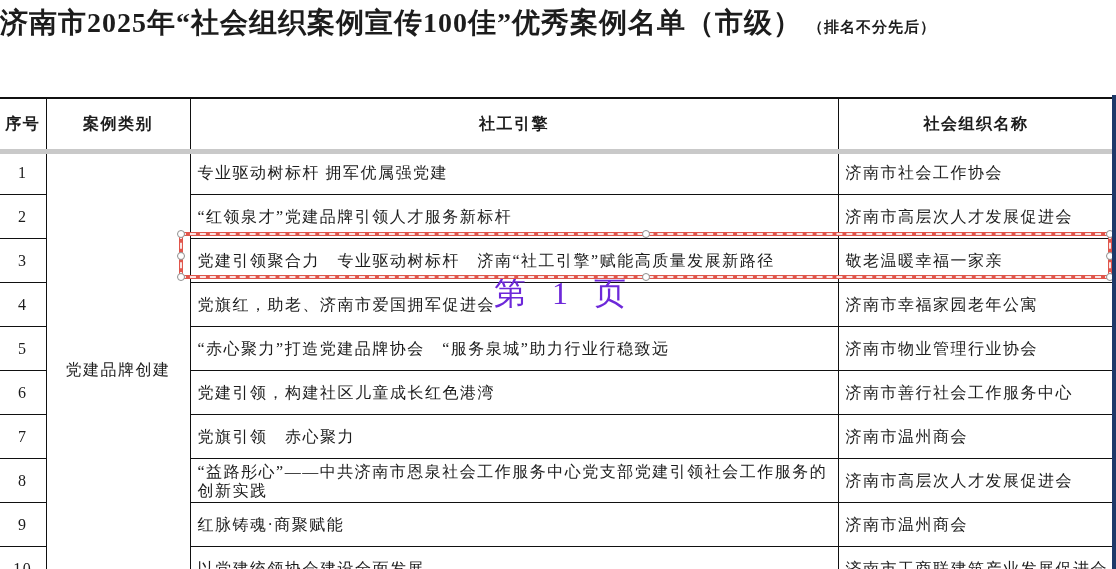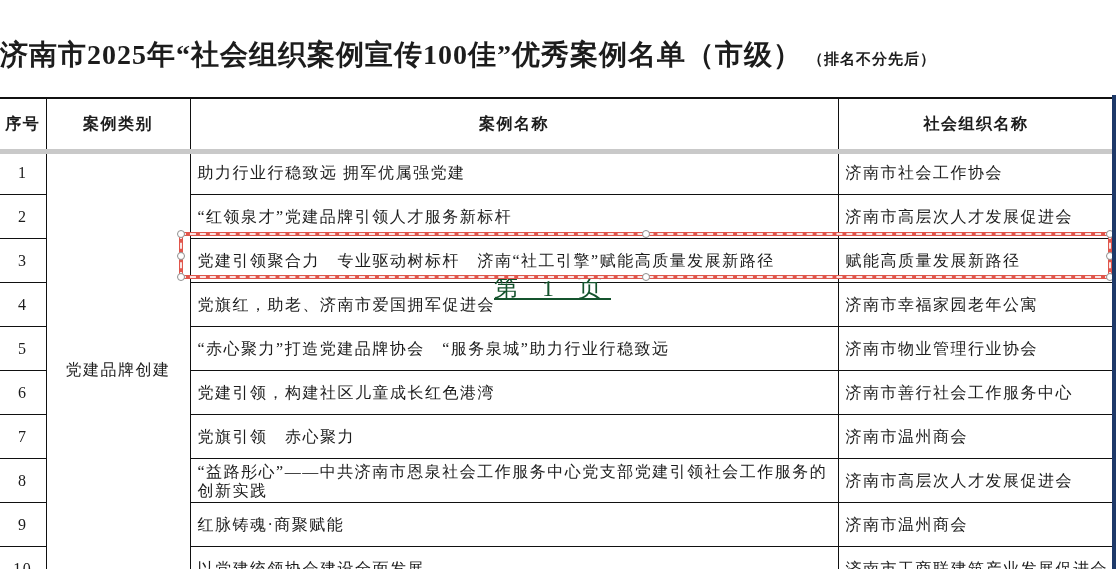--- a/index.html
+++ b/index.html
@@ -2,21 +2,21 @@
 <html><head>
 <meta charset="utf-8">
 <style>
   html,body{margin:0;padding:0;}
   body{
     width:1116px;height:569px;position:relative;overflow:hidden;
     background:#ffffff;color:#1c1c1c;
     font-family:"Liberation Serif","DejaVu Serif",serif;
   }
   
-  .title-wrap{position:absolute;top:36px;left:0;width:892px;text-align:center;white-space:nowrap;}
+  .title-wrap{position:absolute;top:4px;left:0;width:892px;text-align:center;white-space:nowrap;}
   .title-main{font-size:28px;font-weight:bold;letter-spacing:1px;}
   .title-note{font-size:15px;font-weight:bold;letter-spacing:1px;margin-left:6px;}
 
   
   table.doc{
     position:absolute;top:97px;left:0;width:1114px;
     border-collapse:collapse;table-layout:fixed;
     z-index:2;background:transparent;
   }
   table.doc th,table.doc td{
@@ -34,23 +34,22 @@
   td.c-no{text-align:center;letter-spacing:1px;}
   td.c-cat{text-align:center;letter-spacing:2px;}
   td.c-case,td.c-org{text-align:left;padding:0 4px 0 7px;line-height:19px;}
 
   
   .gray-band{position:absolute;left:0;top:149px;width:1113px;height:5px;background:#c9c9c9;z-index:3;}
 
   
   .watermark{
     position:absolute;left:494px;top:272px;z-index:4;
-    font-size:24px;color:#14532d;letter-spacing:9px;white-space:nowrap;
+    font-size:32px;color:#6d28d9;letter-spacing:9px;white-space:nowrap;
     pointer-events:none;
-    text-decoration:underline;
   }
 
   
   .sel-box{
     position:absolute;left:179px;top:232px;width:933px;height:47px;
     box-sizing:border-box;border:4px solid #e0564c;z-index:6;background:transparent;
   }
   .sel-box::before{
     content:"";position:absolute;inset:-3px;
     border:2px dashed rgba(255,255,255,0.85);pointer-events:none;
@@ -77,40 +76,40 @@
   <colgroup>
     <col style="width:46px">
       <col style="width:144px">
       <col style="width:648px">
       <col style="width:276px">
   </colgroup>
   <thead>
     <tr>
       <th>序号</th>
       <th>案例类别</th>
-      <th>案例名称</th>
+      <th>社工引擎</th>
       <th>社会组织名称</th>
     </tr>
   </thead>
   <tbody>
     <tr>
       <td class="c-no">1</td>
       <td class="c-cat" rowspan="10">党建品牌创建</td>
-      <td class="c-case">助力行业行稳致远 拥军优属强党建</td>
+      <td class="c-case">专业驱动树标杆 拥军优属强党建</td>
       <td class="c-org">济南市社会工作协会</td>
     </tr>
     <tr>
       <td class="c-no">2</td>
       <td class="c-case">“红领泉才”党建品牌引领人才服务新标杆</td>
       <td class="c-org">济南市高层次人才发展促进会</td>
     </tr>
     <tr>
       <td class="c-no">3</td>
       <td class="c-case">党建引领聚合力　专业驱动树标杆　济南“社工引擎”赋能高质量发展新路径</td>
-      <td class="c-org">赋能高质量发展新路径</td>
+      <td class="c-org">敬老温暖幸福一家亲</td>
     </tr>
     <tr>
       <td class="c-no">4</td>
       <td class="c-case">党旗红，助老、济南市爱国拥军促进会</td>
       <td class="c-org">济南市幸福家园老年公寓</td>
     </tr>
     <tr>
       <td class="c-no">5</td>
       <td class="c-case">“赤心聚力”打造党建品牌协会　“服务泉城”助力行业行稳致远</td>
       <td class="c-org">济南市物业管理行业协会</td>

